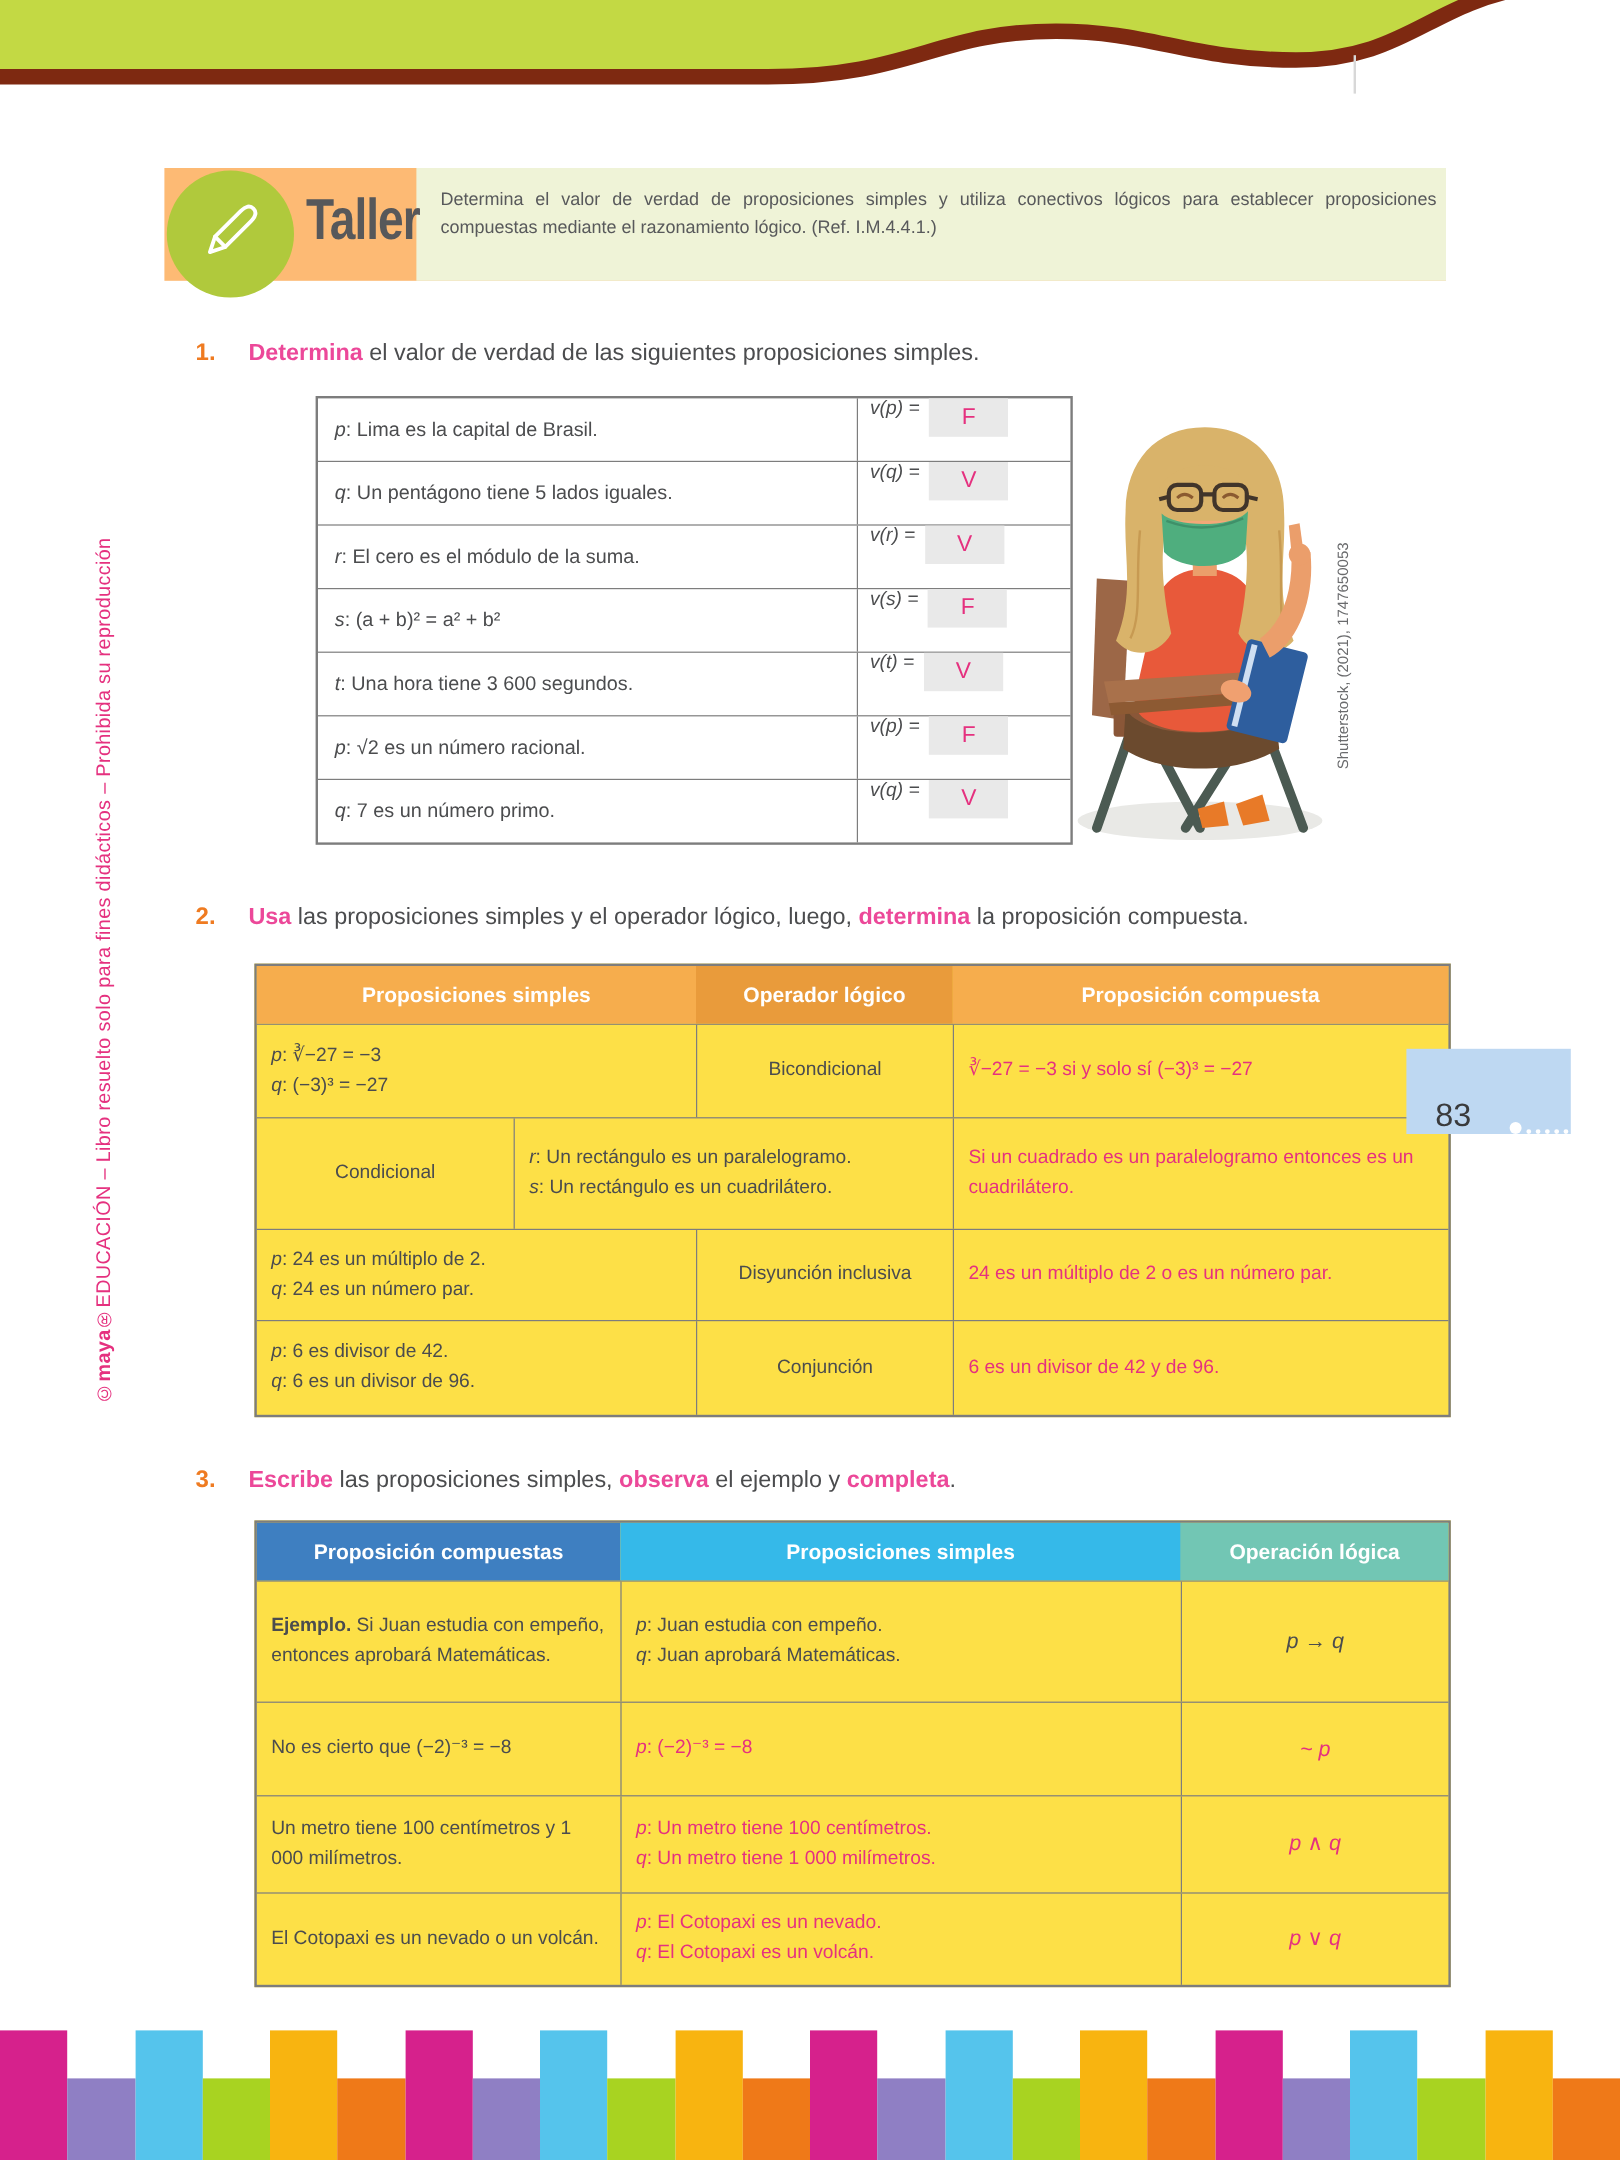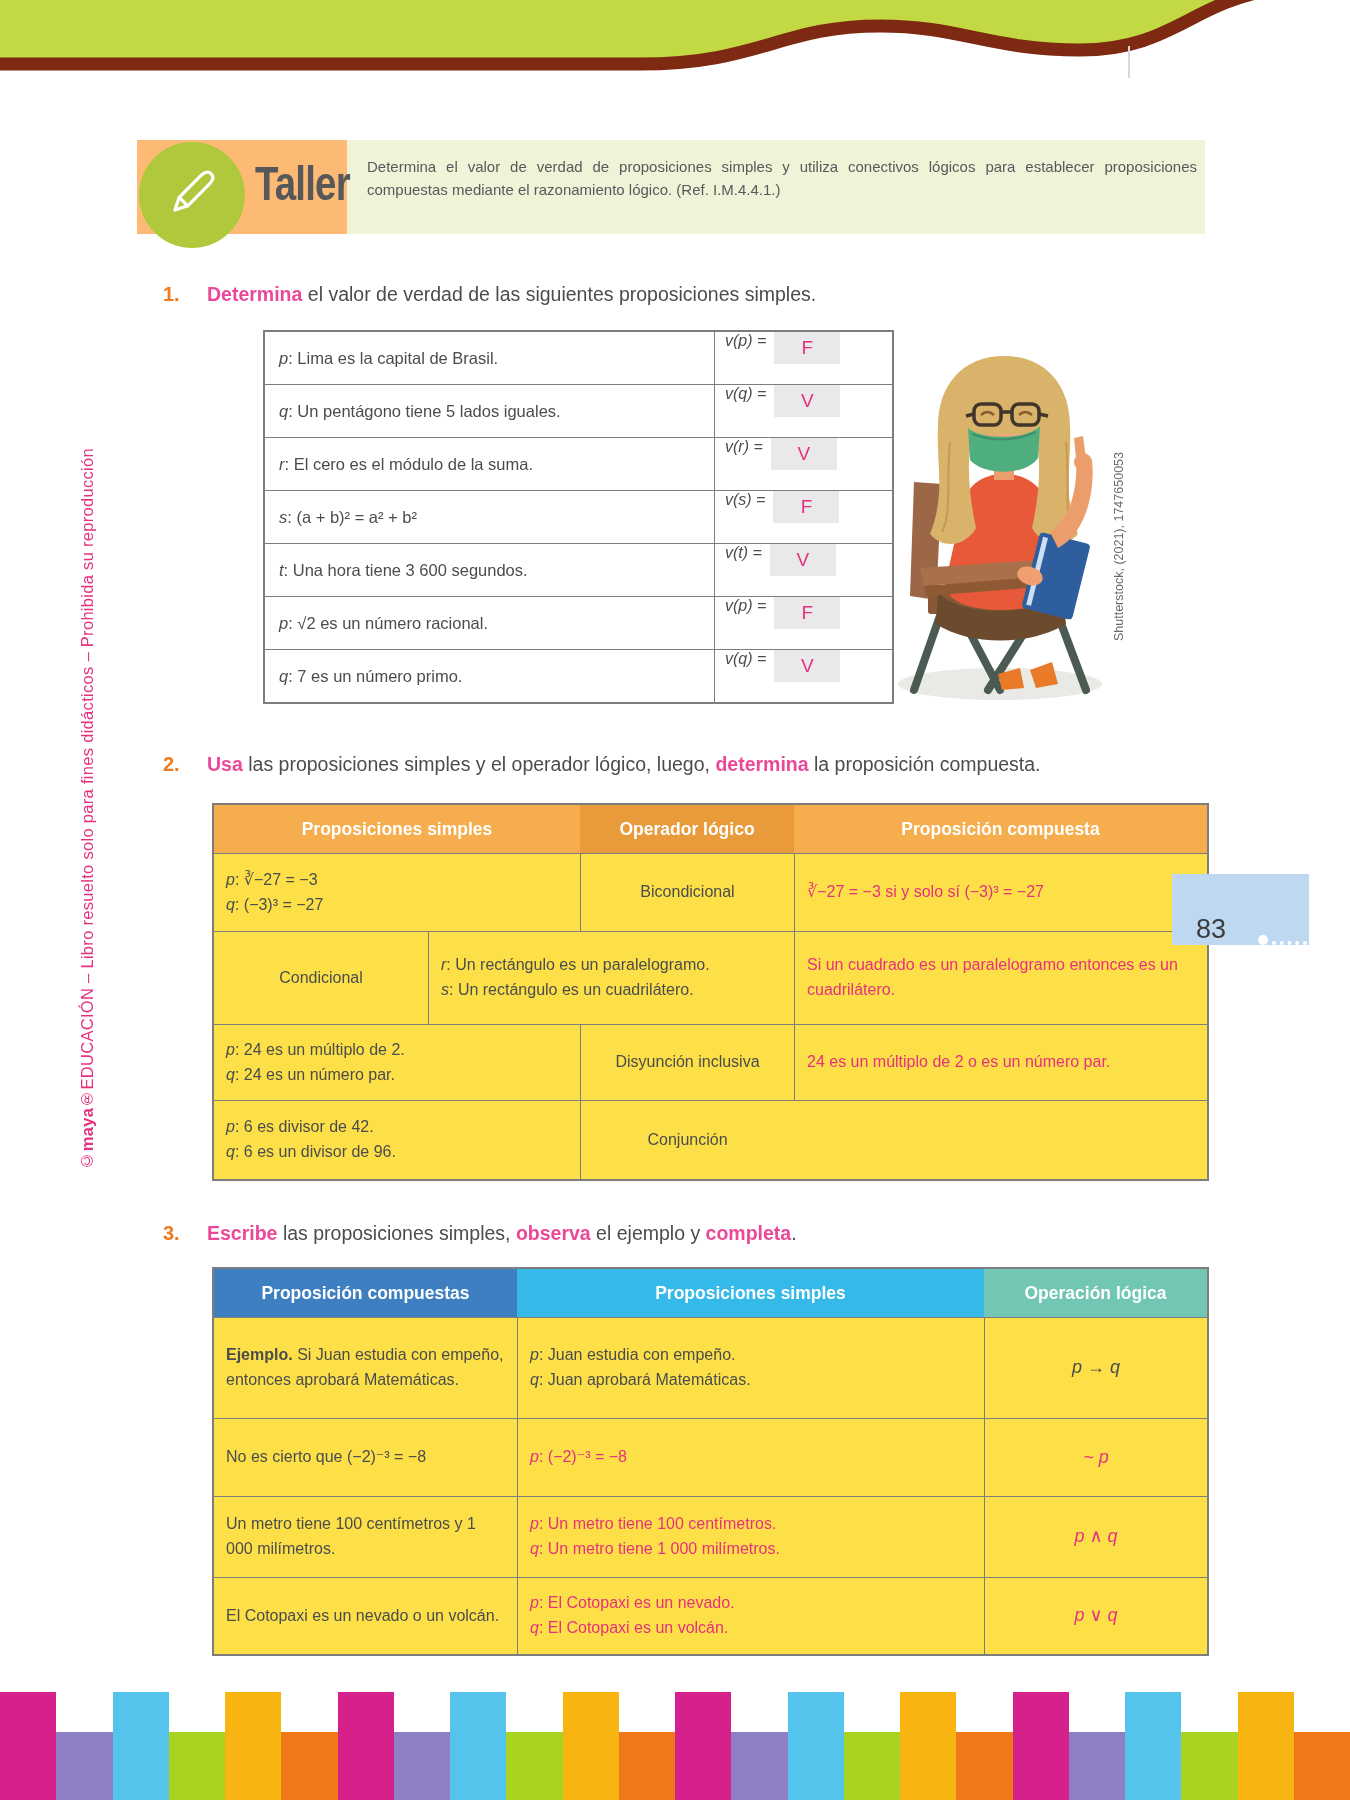--- a/index.html
+++ b/index.html
@@ -275,20 +275,21 @@
       </div>
       <div class="bc c2 center">Disyunción inclusiva</div>
       <div class="bc c3 pink">24 es un múltiplo de 2 o es un número par.</div>
     </div>
     <div class="brow" style="height:78px">
       <div class="bc c1">
         <div><i>p</i><span>: 6 es divisor de 42.</span></div>
         <div><i>q</i><span>: 6 es un divisor de 96.</span></div>
       </div>
       <div class="bc c2 center">Conjunción</div>
+      <div class="bc c3 pink">6 es un divisor de 42 y de 96.</div>
     </div>
   </div>
 
   <div class="abs page-tab">
     <span class="page-num">83</span>
     <span class="tab-dot"></span>
     <span class="tab-dots"></span>
   </div>
 
   <div class="heading" style="top:1222px">

